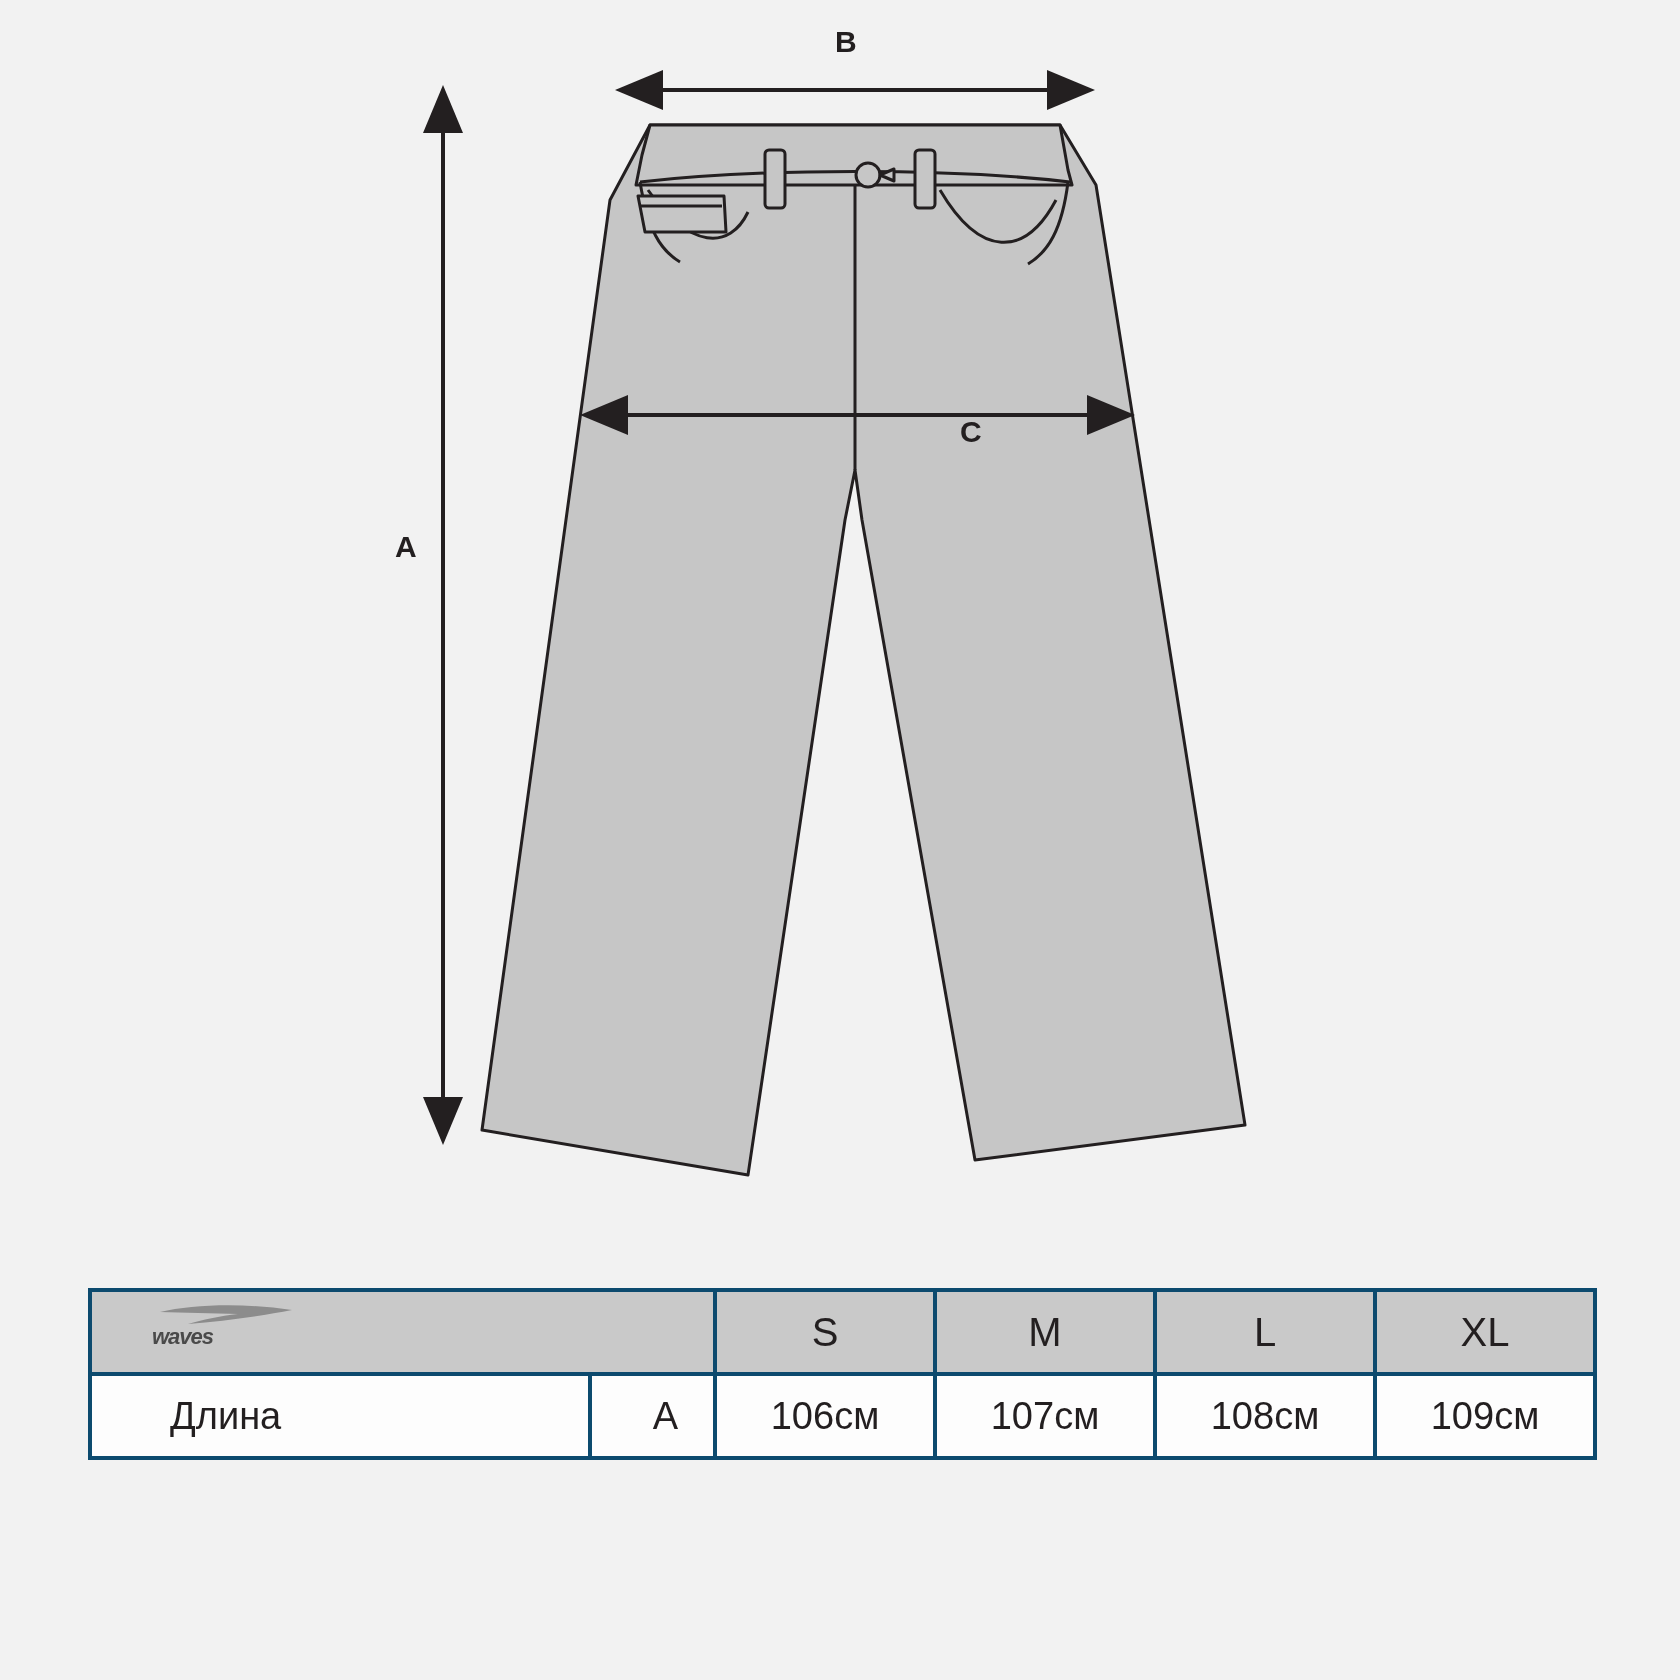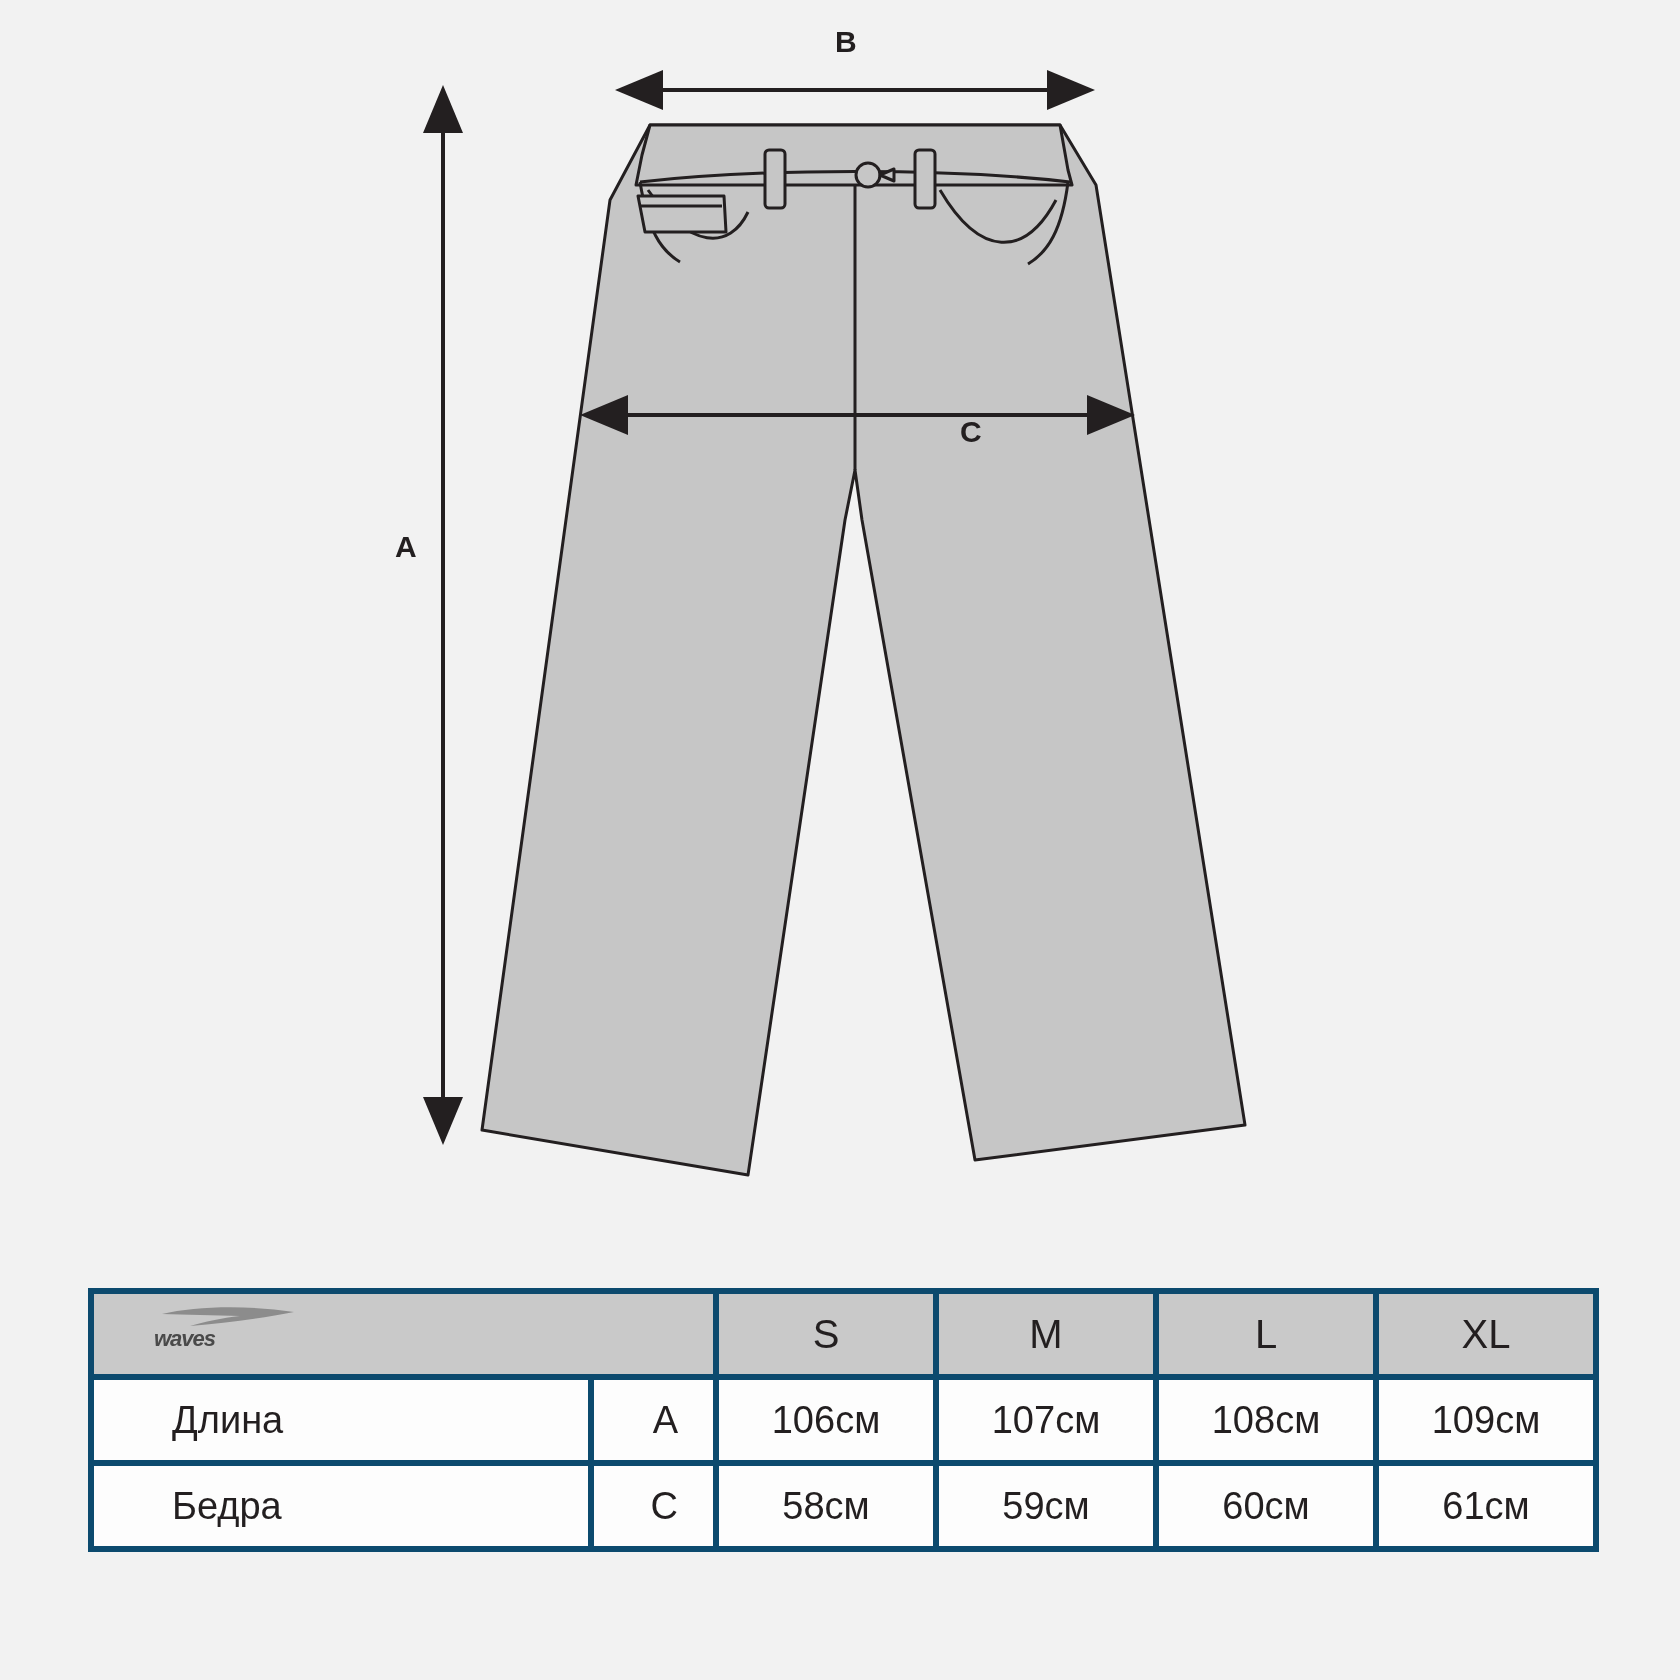--- a/index.html
+++ b/index.html
@@ -41,21 +41,21 @@
   
   .size-table {
     position: absolute;
     left: 88px;
     top: 1288px;
     width: 1505px;
     border-collapse: collapse;
     table-layout: fixed;
   }
   .size-table td, .size-table th {
-    border: 6px solid #0c4a6e;
+    border: 4px solid #0c4a6e;
     height: 78px;
     font-size: 38px;
     font-weight: normal;
     color: #231f20;
     text-align: center;
     vertical-align: middle;
     background: #fdfdfd;
   }
   .size-table thead td, .size-table thead th {
     background: #c9c9c9;
@@ -185,22 +185,14 @@
   </thead>
   <tbody>
     <tr>
       <td class="row-name">Длина</td>
       <td class="row-code">A</td>
       <td>106см</td>
       <td>107см</td>
       <td>108см</td>
       <td>109см</td>
     </tr>
-    <tr>
-      <td class="row-name">Бедра</td>
-      <td class="row-code">C</td>
-      <td>58см</td>
-      <td>59см</td>
-      <td>60см</td>
-      <td>61см</td>
-    </tr>
   </tbody>
 </table>
 
 </body></html>

